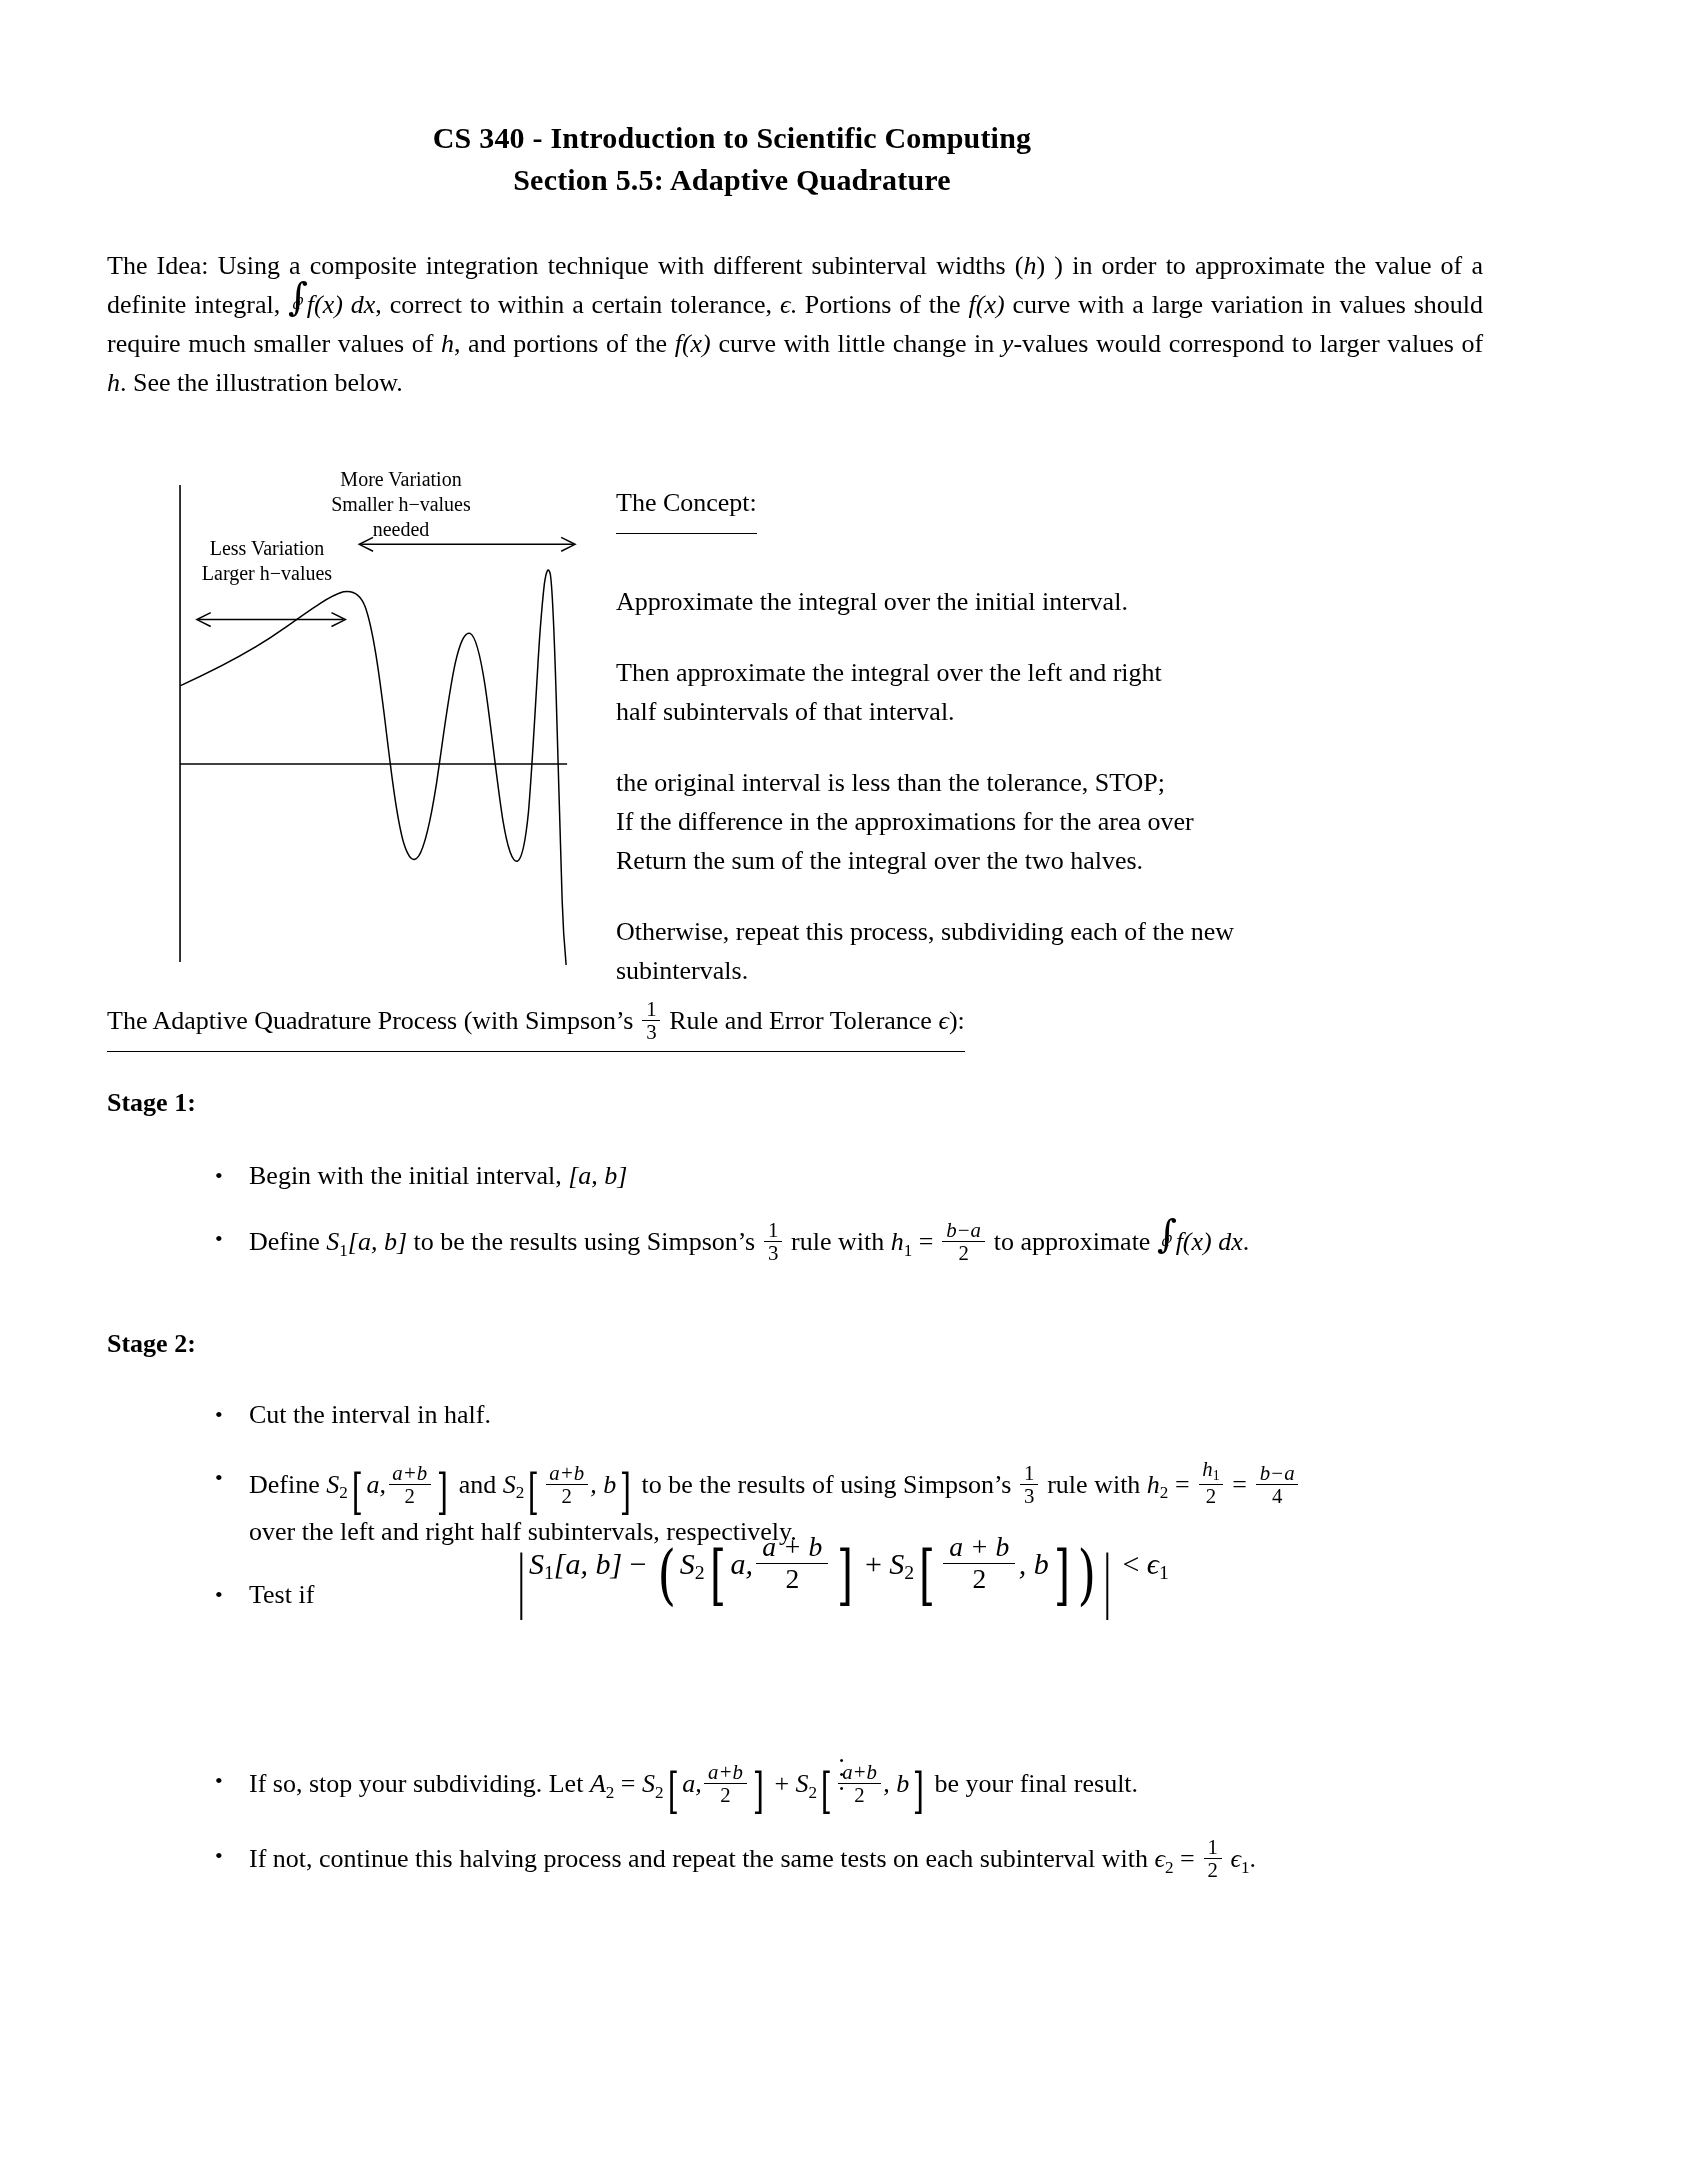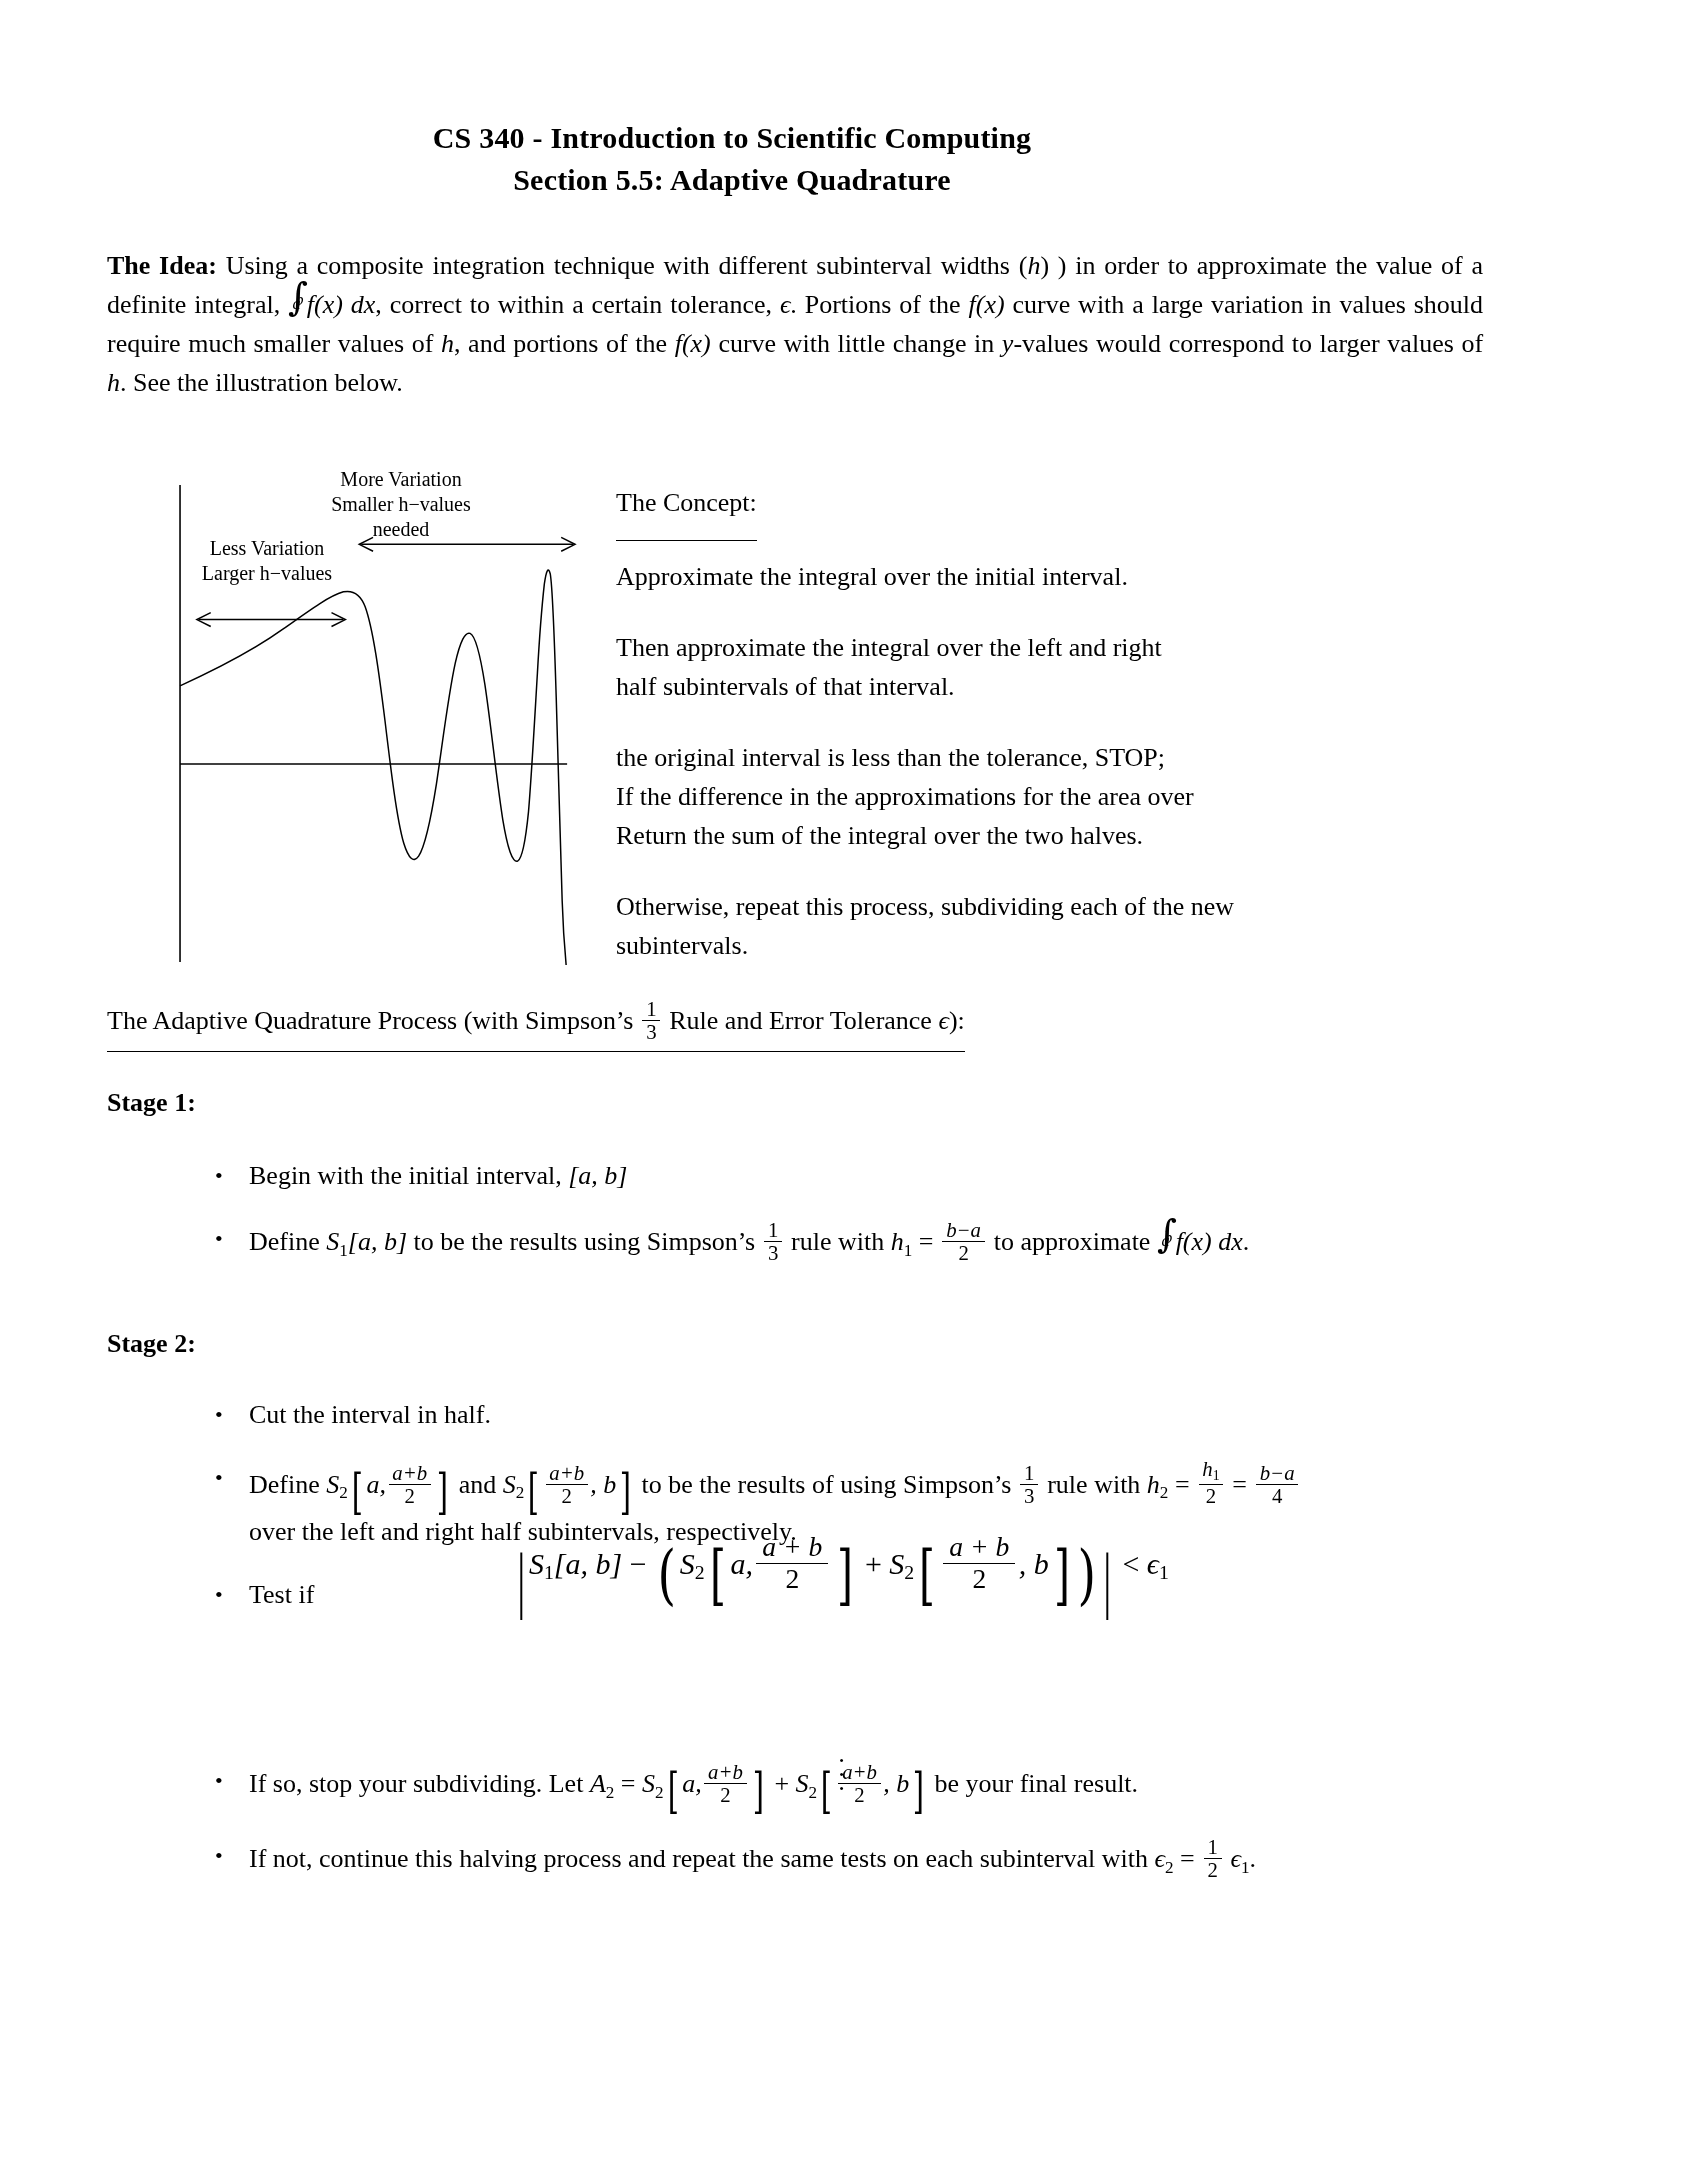--- a/index.html
+++ b/index.html
@@ -41,21 +41,21 @@
   .idea-para {
     position: absolute;
     left: 107px;
     top: 246px;
     width: 1376px;
     font-size: 26px;
     line-height: 39px;
     text-align: justify;
     text-justify: inter-word;
   }
-  .idea-para .lead { font-weight: bold; }
+  .idea-para .lead { font-weight: normal; }
   .mi { font-family: "Liberation Serif","DejaVu Serif",serif; font-style: italic; }
 
   
   .intg {
     display: inline-block;
     position: relative;
     vertical-align: -0.28em;
     width: 0.72em;
     height: 1.35em;
   }
@@ -119,22 +119,22 @@
     position: absolute;
     left: 616px;
     top: 483px;
     width: 812px;
     font-size: 26px;
     line-height: 39px;
   }
   .concept-head {
     display: inline-block;
     border-bottom: 1.6px solid #000;
-    padding-bottom: 18px;
-    margin-bottom: 16px;
+    padding-bottom: 11px;
+    margin-bottom: 48px;
     text-align: right;
   }
   .concept-p { margin-bottom: 32px; }
   .concept-p:last-child { margin-bottom: 0; }
 
   
   .proc-head {
     position: absolute;
     left: 107px;
     top: 998px;

